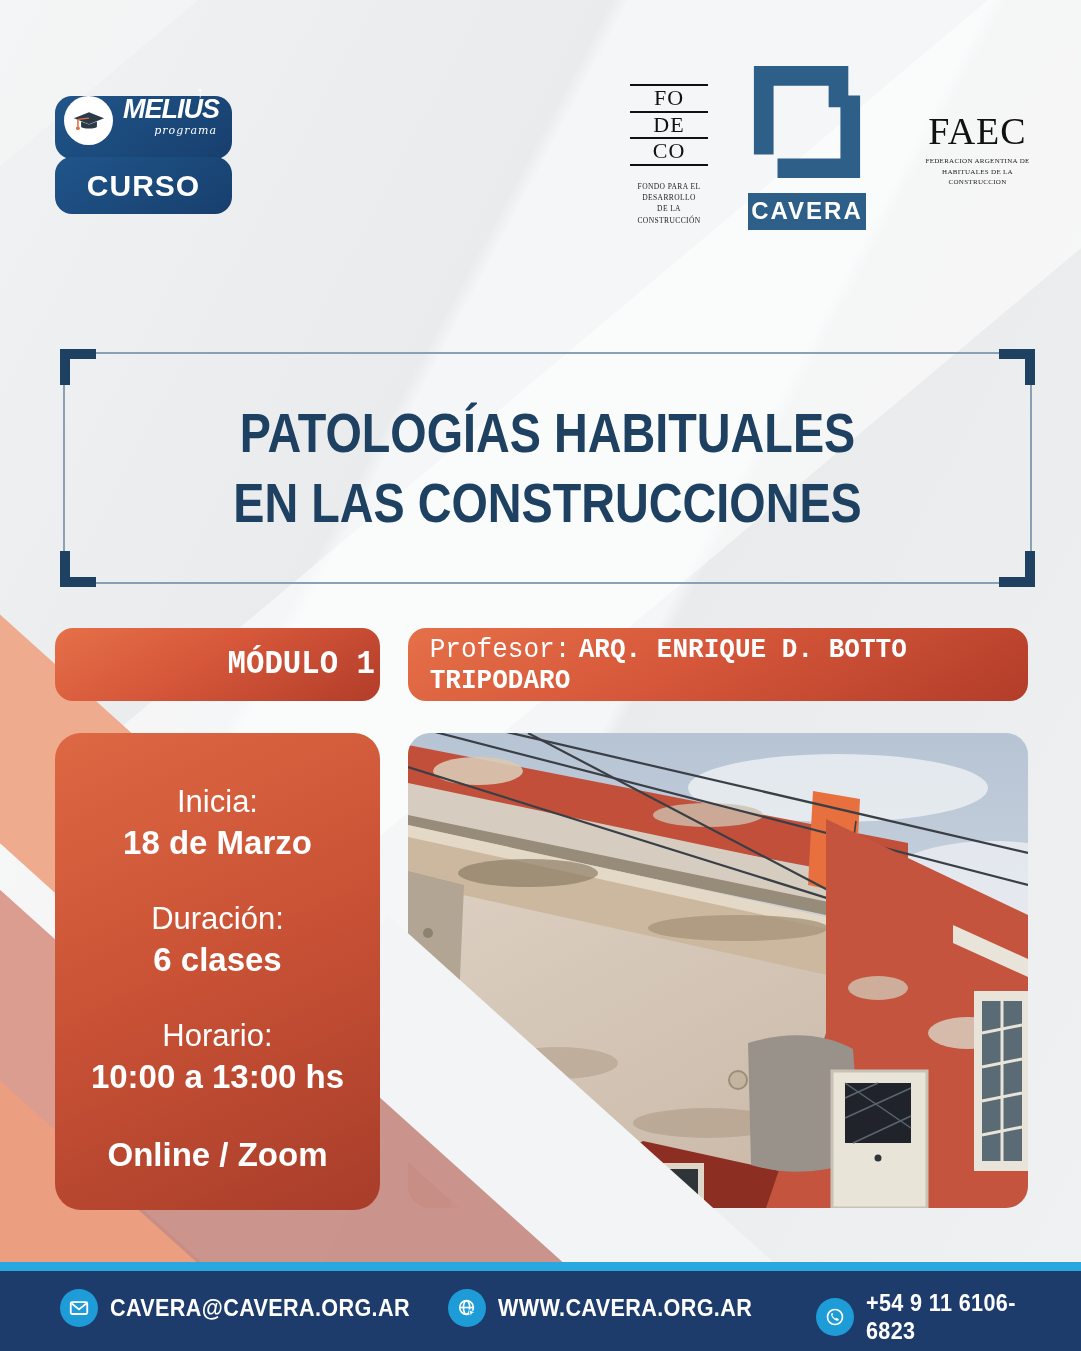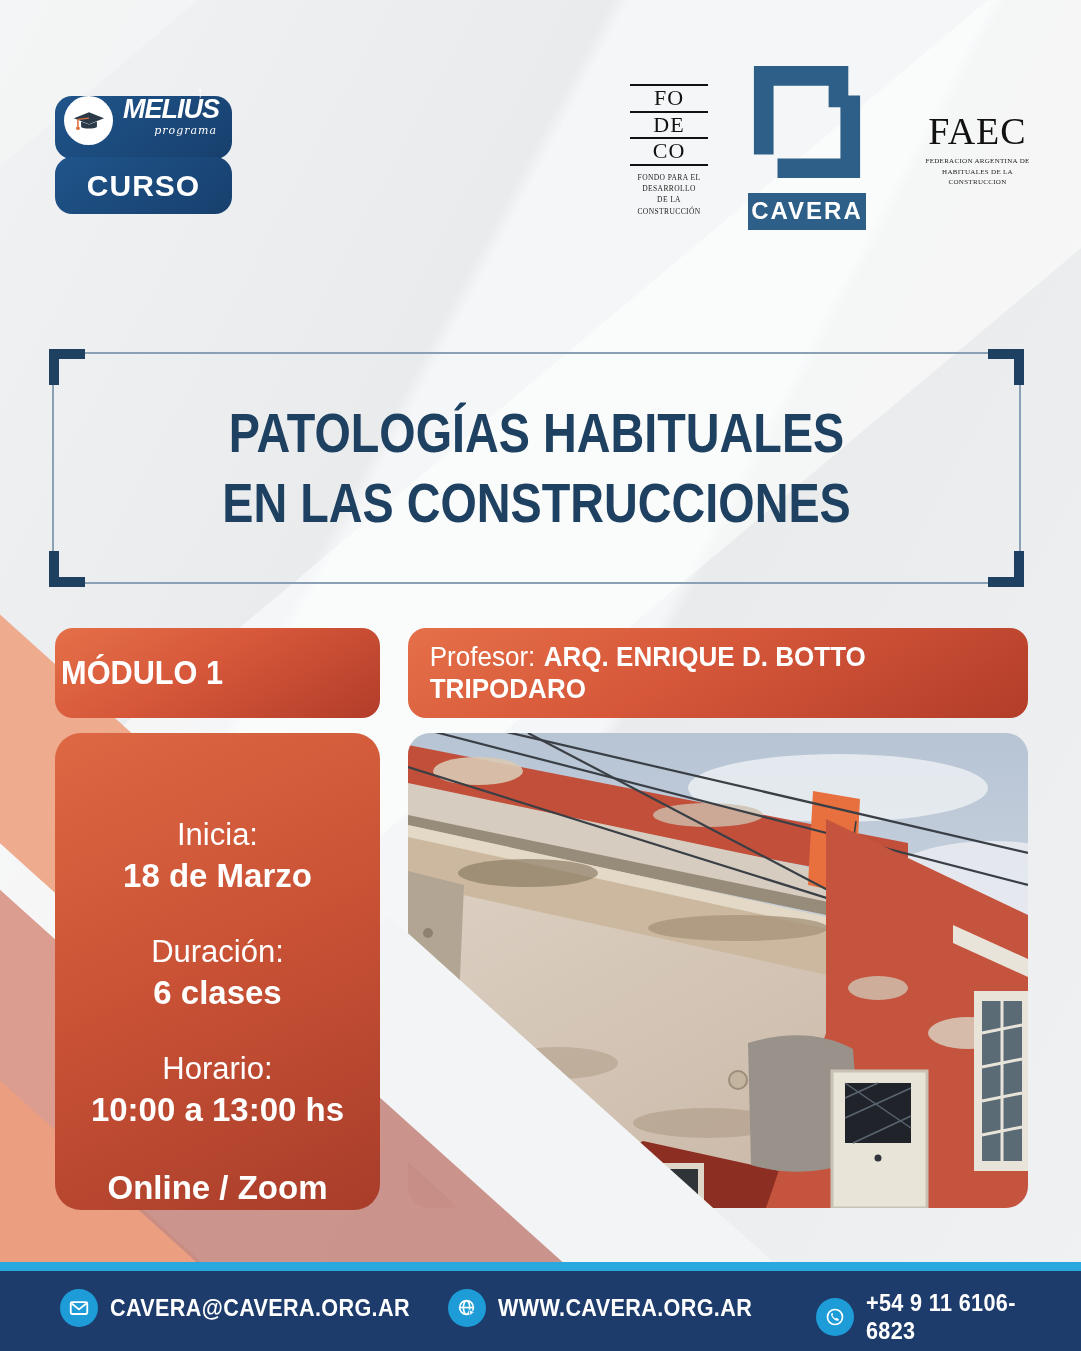--- a/index.html
+++ b/index.html
@@ -31,55 +31,55 @@
   .melius .sub{ position:absolute; right:2px; bottom:-13px; font-size:11px; font-weight:normal;
                 font-family:"DejaVu Serif", serif; letter-spacing:1px; }
   .curso{ left:55px; top:157px; width:177px; height:57px; display:flex; align-items:center; justify-content:center;
           color:#fff; font-weight:bold; font-size:30px; letter-spacing:1px; }
 
   
   .fodeco{ position:absolute; left:630px; top:84px; width:78px; text-align:center; z-index:3;
            font-family:"Liberation Serif", serif; color:#111; }
   .fodeco .ln{ font-size:22px; line-height:1.12; border-top:2px solid #111; letter-spacing:1px; }
   .fodeco .rows{ border-bottom:2px solid #111; }
-  .fodeco .cap{ margin-top:6px; font-size:7.5px; letter-spacing:.4px; line-height:1.5; color:#222; }
+  .fodeco .cap{ margin-top:15px; font-size:7.5px; letter-spacing:.4px; line-height:1.5; color:#222; }
   .cavera{ position:absolute; left:748px; top:62px; width:118px; z-index:3; }
   .cavera .bar{ margin-top:5px; background:#2d5f88; color:#fff; text-align:center; font-weight:bold;
                 font-size:24px; letter-spacing:2px; padding:4px 0 5px; }
   .faec{ position:absolute; left:920px; top:112px; width:115px; text-align:center; z-index:3;
          font-family:"Liberation Serif", serif; color:#111; }
   .faec .nm{ font-size:38px; letter-spacing:1px; line-height:1; }
   .faec .cap{ margin-top:6px; font-size:7px; letter-spacing:.3px; line-height:1.5; color:#222; }
 
   
-  .titlebox{ position:absolute; left:52px; top:352px; width:969px; height:232px;
+  .titlebox{ position:absolute; left:63px; top:352px; width:969px; height:232px;
              border:2px solid #8aa0b4; z-index:3; }
   .corner{ position:absolute; width:36px; height:36px; z-index:4; }
   .c-tl{ left:-5px; top:-5px;  border-top:10px solid #1e4061; border-left:10px solid #1e4061; }
   .c-tr{ right:-5px; top:-5px; border-top:10px solid #1e4061; border-right:10px solid #1e4061; }
   .c-bl{ left:-5px; bottom:-5px;  border-bottom:10px solid #1e4061; border-left:10px solid #1e4061; }
   .c-br{ right:-5px; bottom:-5px; border-bottom:10px solid #1e4061; border-right:10px solid #1e4061; }
   .titlebox h1{ position:absolute; left:0; right:0; top:50%; transform:translateY(-50%) scaleX(.85);
                 text-align:center; color:#1e4061; font-size:55px; line-height:1.28; letter-spacing:0；
                 font-weight:bold; }
 
   
-  .obtn{ position:absolute; top:628px; height:90px; border-radius:18px; z-index:3;
+  .obtn{ position:absolute; top:628px; height:73px; border-radius:18px; z-index:3;
          background:linear-gradient(150deg,#e57048 0%,#d6573a 45%,#b23d29 100%);
-         display:flex; align-items:center; justify-content:flex-start; color:#fff; }
+         display:flex; align-items:center; justify-content:flex-end; color:#fff;font-family:Liberation Mono, monospace; }
   .modulo{ left:55px; width:325px; font-weight:bold; font-size:33px; }
   .prof{ left:408px; width:620px; font-size:28px; }
   .prof b{ margin-left:9px; }
   .cx{ display:inline-block; transform:scaleX(.93); }
 
   
   .card{ position:absolute; left:55px; top:733px; width:325px; height:477px; border-radius:26px; z-index:8;
          background:linear-gradient(155deg,#dd6843 0%,#cb5336 45%,#a83d2a 100%);
          color:#fff; text-align:center; padding-top:50px; }
-  .dgroup{ margin-bottom:37px;margin-top:33px; }
+  .dgroup{ margin-bottom:37px; }
   .dgroup .lbl{ font-size:31px; font-weight:normal; line-height:1.25; }
   .dgroup .val{ font-size:33px; font-weight:bold; line-height:1.25; }
 
   
   .photo{ position:absolute; left:408px; top:733px; width:620px; height:475px; border-radius:22px;
           overflow:hidden; z-index:4; }
   .photo svg{ display:block; }
 
   
   .footer{ position:absolute; left:0; right:0; bottom:0; height:89px; z-index:20; }

